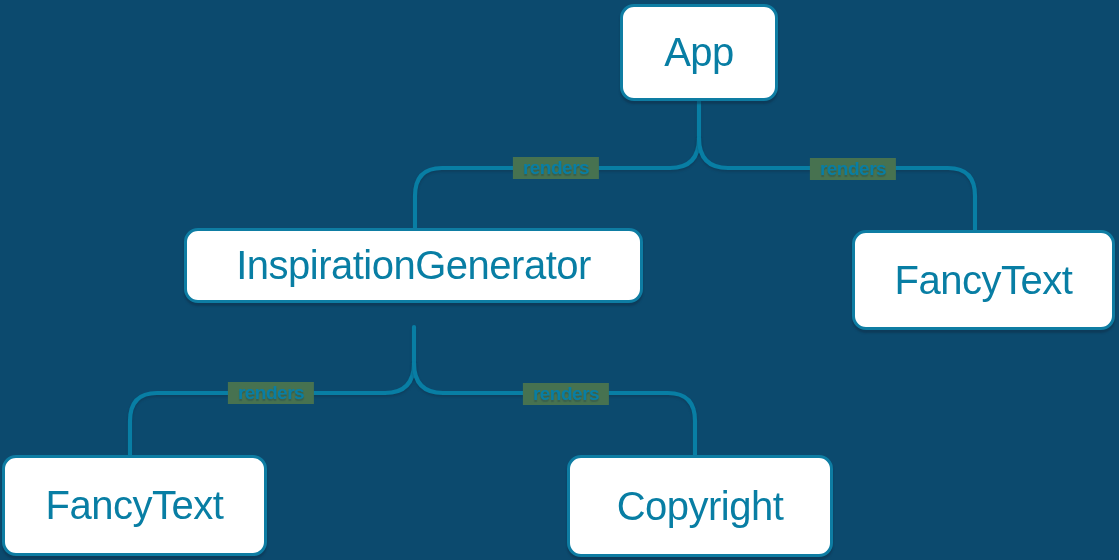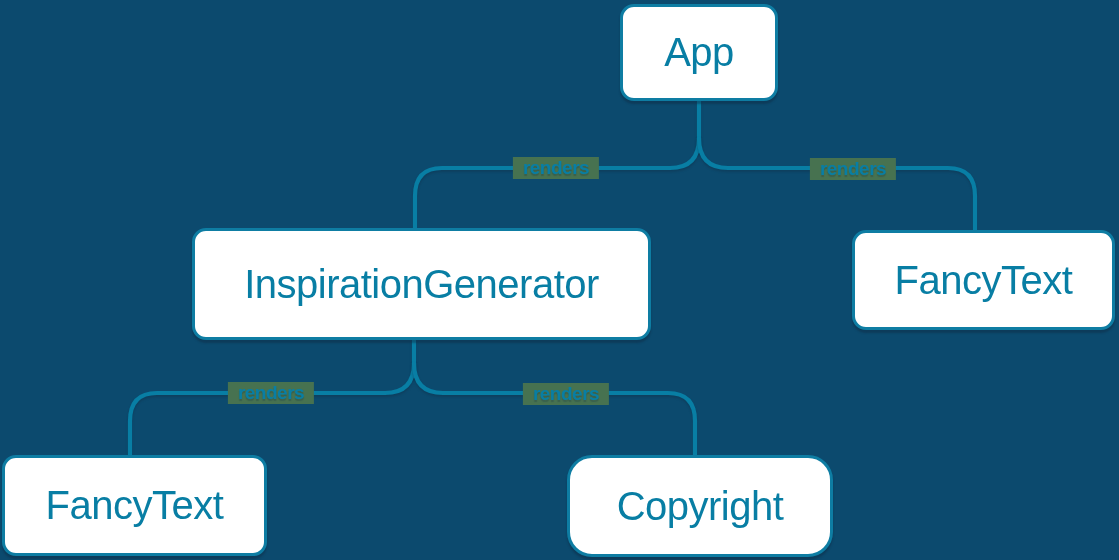--- a/index.html
+++ b/index.html
@@ -41,24 +41,24 @@
     justify-content: center;
   }
   .node .label {
     color: #087EA4;
     font-size: 40px;
     font-weight: 500;
     letter-spacing: -0.5px;
     white-space: nowrap;
   }
   .node-app                  { left: 620px; top: 4px;   width: 158px; height: 97px; }
-  .node-inspiration          { left: 192px; top: 228px; width: 459px; height: 112px; }
+  .node-inspiration          { left: 184px; top: 228px; width: 459px; height: 75px; }
   .node-fancy-top            { left: 852px; top: 230px; width: 263px; height: 100px; }
   .node-fancy-bottom         { left: 2px;   top: 455px; width: 265px; height: 101px; }
-  .node-copyright            { left: 567px; top: 455px; width: 266px; height: 102px; border-radius: 25px; }
+  .node-copyright            { left: 567px; top: 455px; width: 266px; height: 102px; }
   .edge-label {
     position: absolute;
     transform: translate(-50%, -50%);
     background: #477250;
     color: #087EA4;
     font-size: 19px;
     font-weight: 700;
     letter-spacing: -0.5px;
     padding: 0 10px;
     white-space: nowrap;

